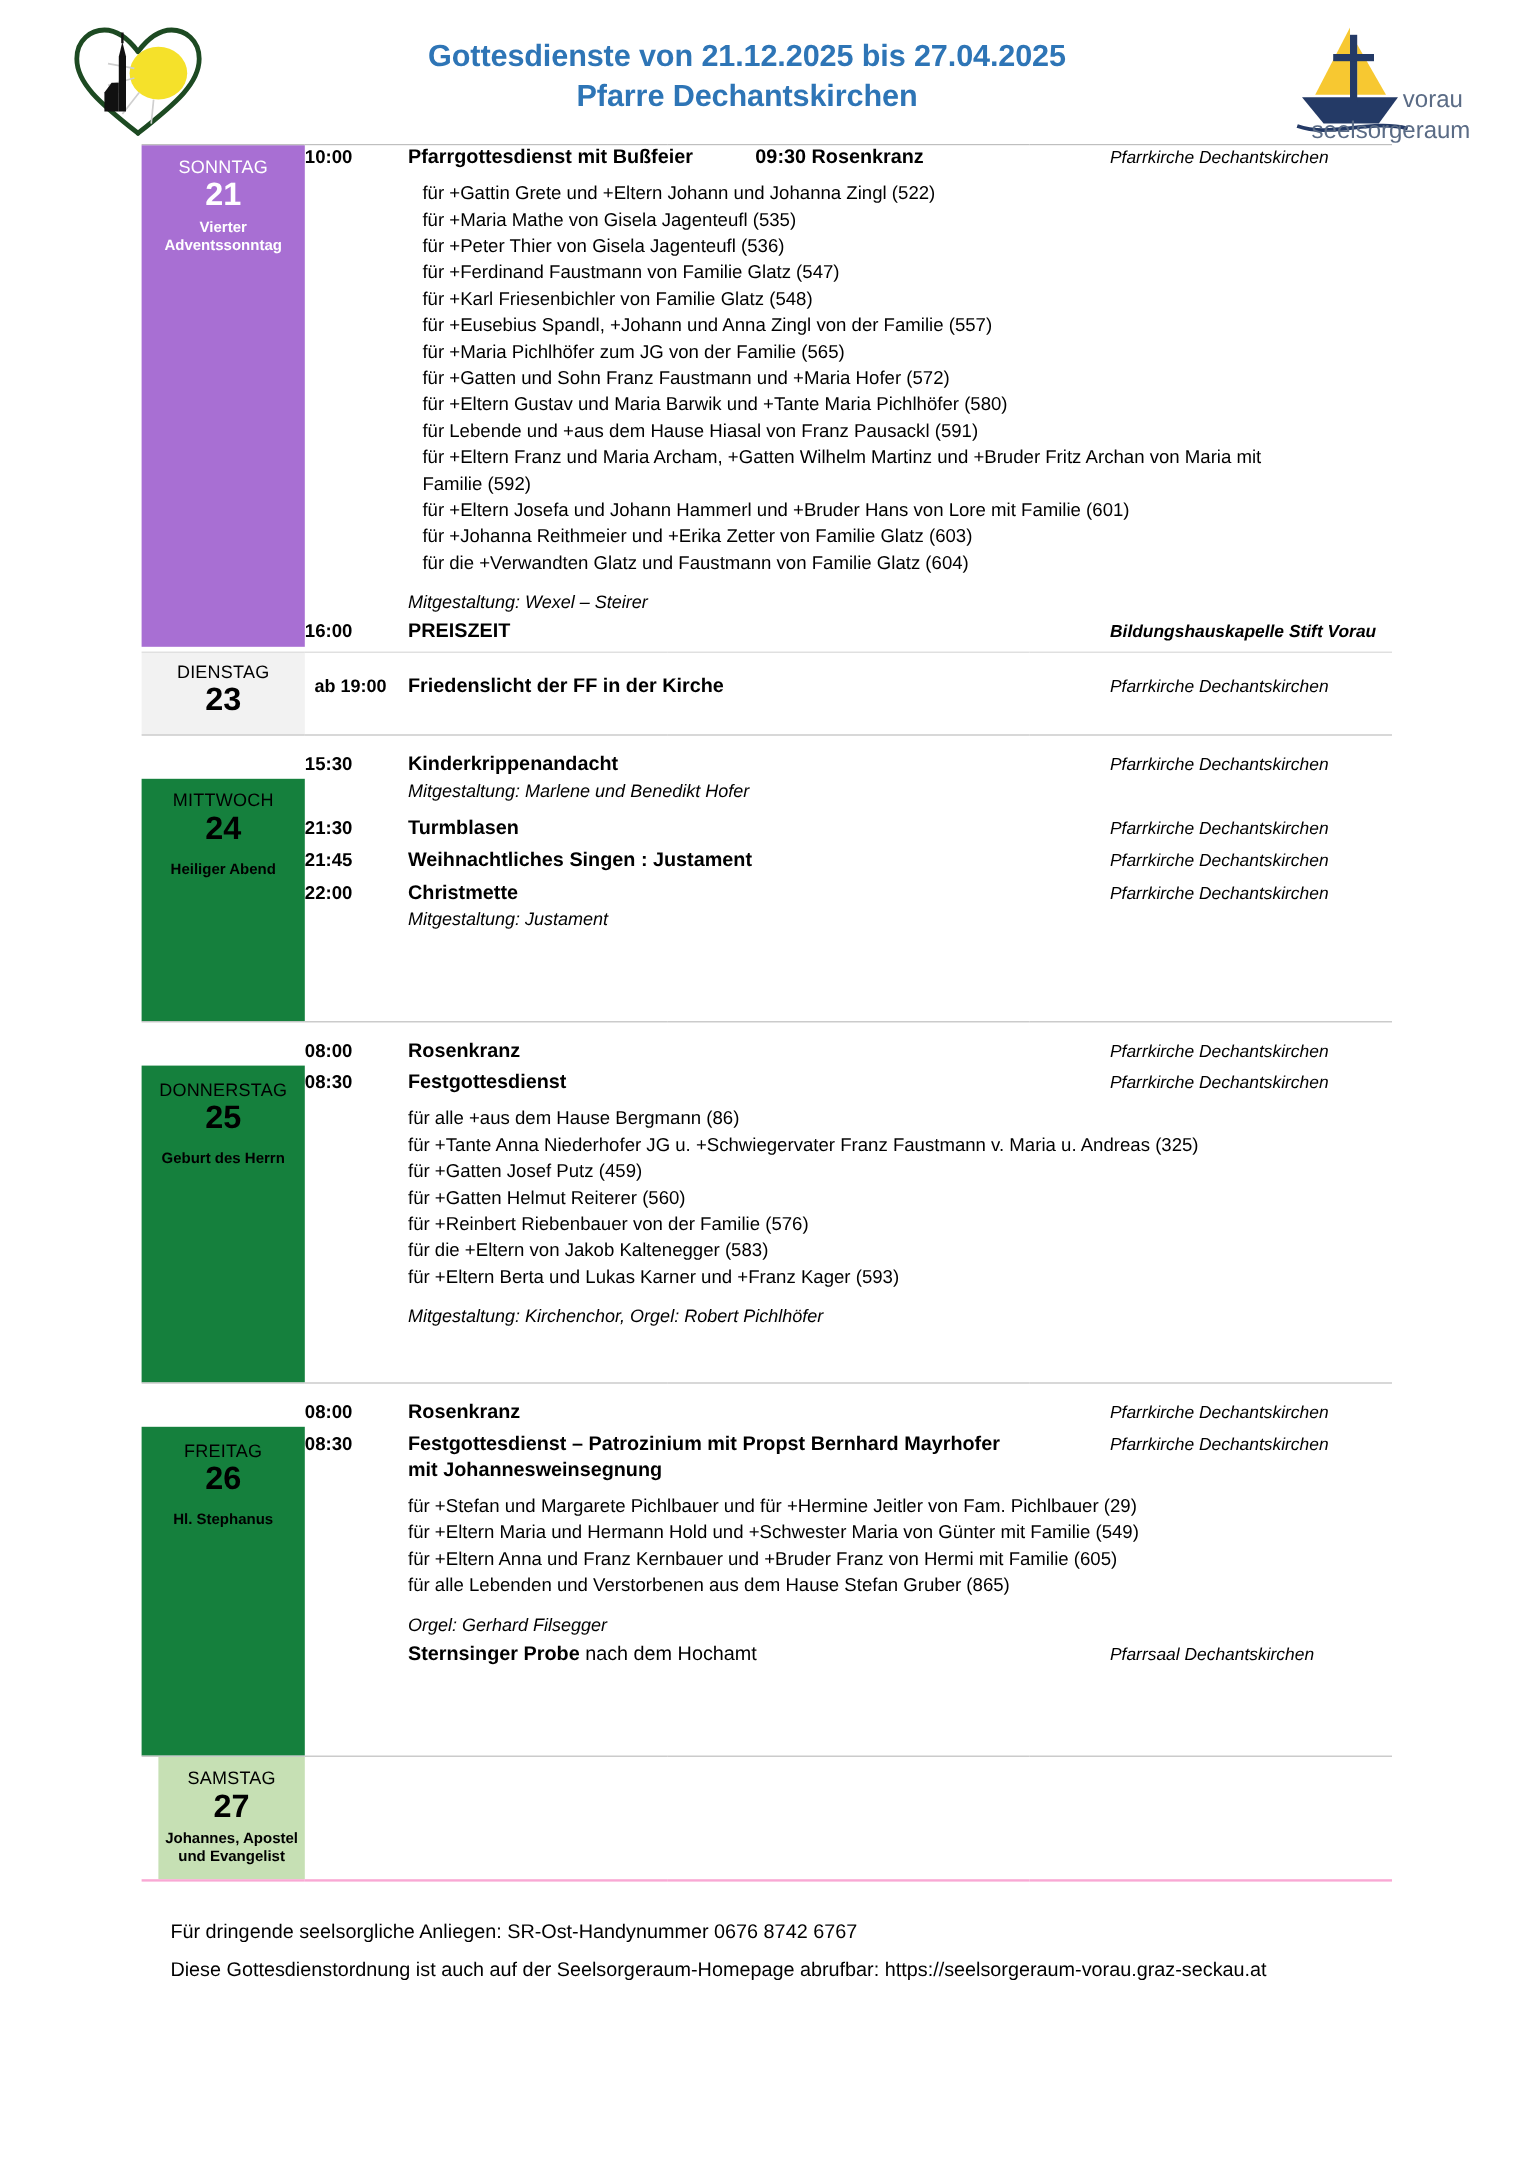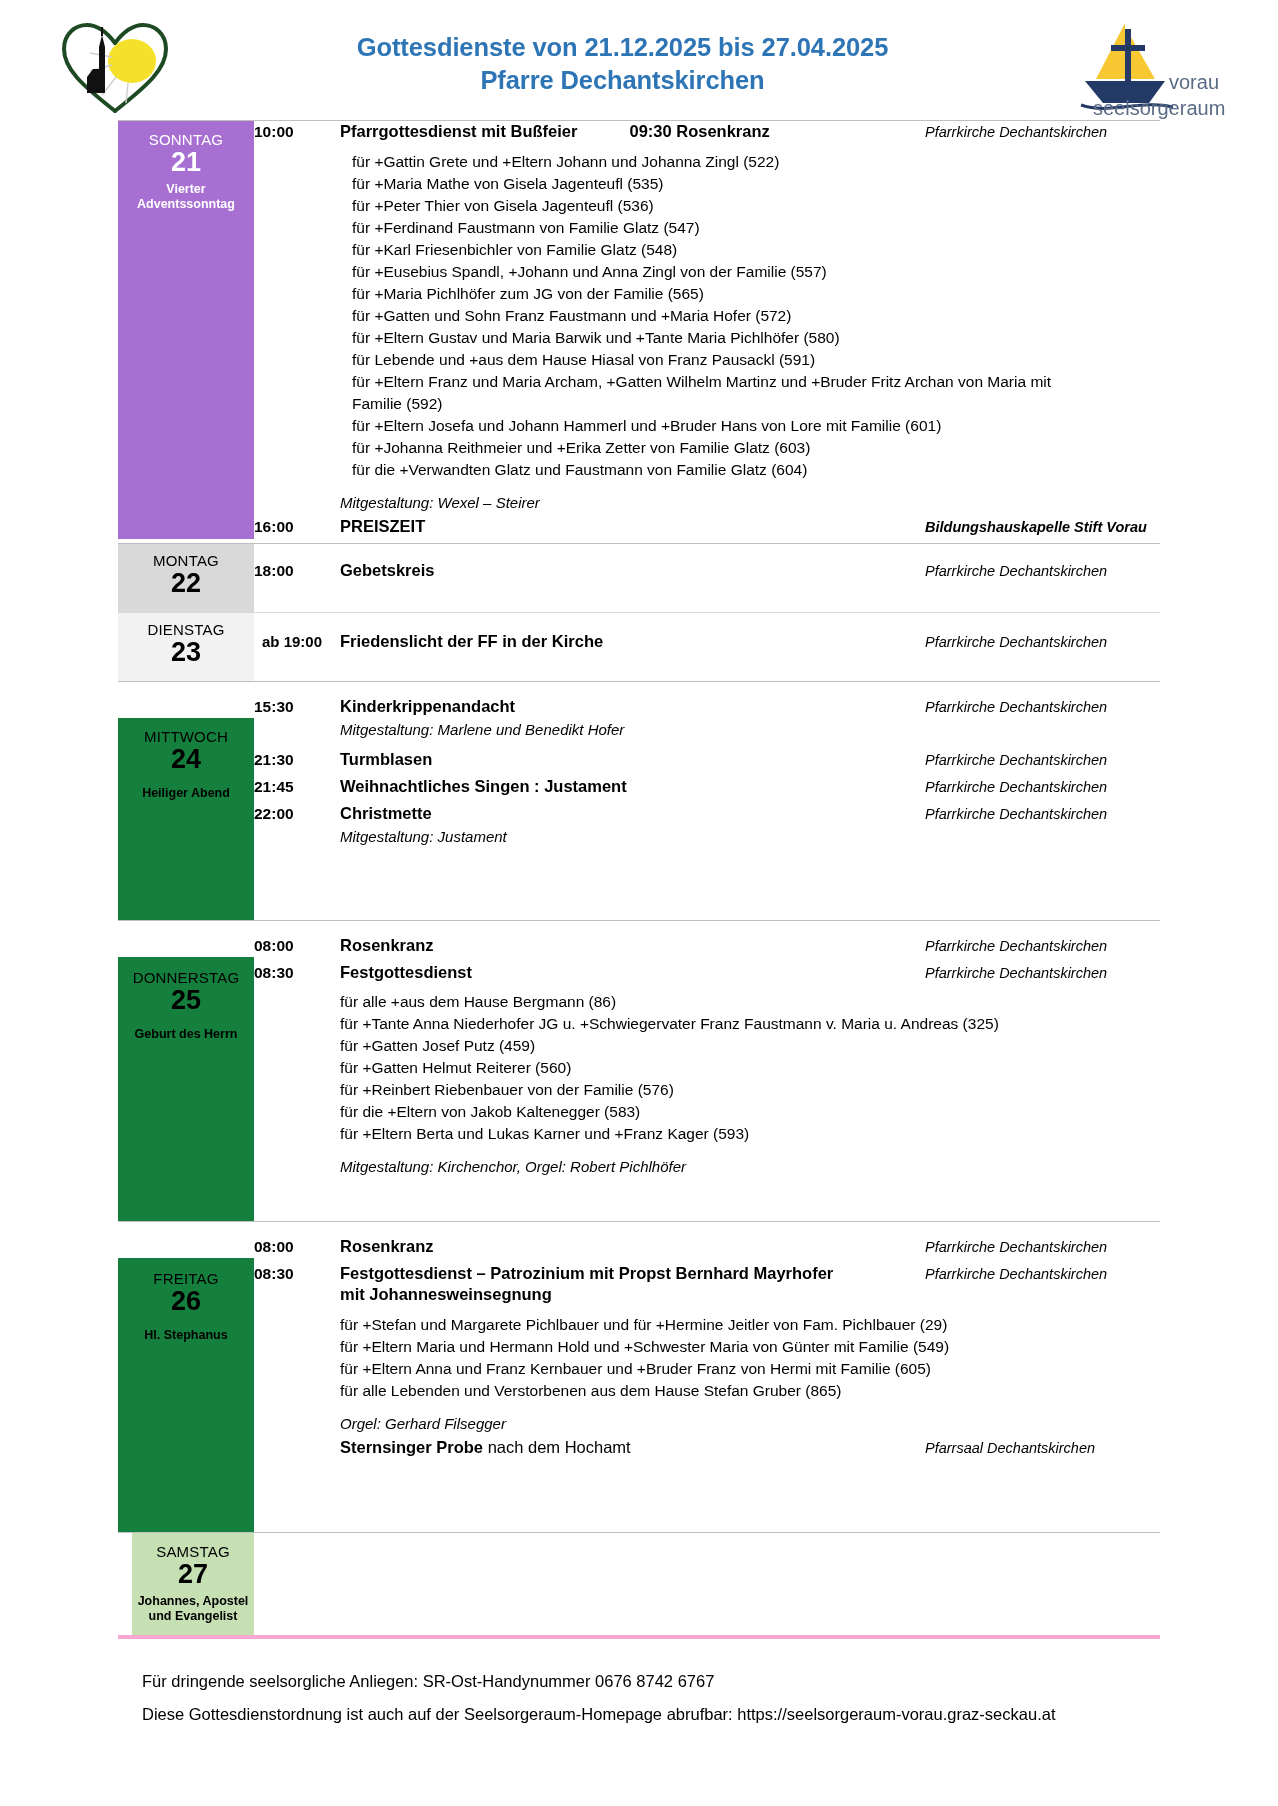--- a/index.html
+++ b/index.html
@@ -177,21 +177,21 @@
   .spacer-sm { height: 9px; }
   .spacer-xs { height: 5px; }
 
   .row-sep td {
     border-top: 1px solid #bfbfbf;
   }
   .thin-sep td {
     border-top: 1px solid #d9d9d9;
   }
   .table-top td { border-top: 1px solid #bfbfbf; }
-  .table-bot td { border-bottom: 4px solid #f9a8d4; padding-left: 14px; }
+  .table-bot td { border-bottom: 2px solid #f9a8d4; padding-left: 14px; }
 
   
   .footer {
     width: 1042px;
     margin: 0 auto;
     padding-top: 26px;
   }
   .footer div {
     font-size: 16.5px;
     line-height: 1.95;
@@ -295,37 +295,20 @@
             <div class="evmain">
               <div class="ev-title">PREISZEIT</div>
             </div>
             <div class="evplace">Bildungshauskapelle Stift Vorau</div>
           </div>
 
           <div class="spacer-xs"></div>
         </td>
       </tr>
 
-      <tr class="row-sep">
-        <td class="col-day">
-          <div class="day-cell grey" style="min-height:48px; padding-top:8px;">
-            <div class="day-name">MONTAG</div>
-            <div class="day-num">22</div>
-          </div>
-        </td>
-        <td colspan="3" class="body-cell" style="padding-top:16px; padding-bottom:14px;">
-          <div class="evrow">
-            <div class="evtime">18:00</div>
-            <div class="evmain">
-              <div class="ev-title">Gebetskreis</div>
-            </div>
-            <div class="evplace plain">Pfarrkirche Dechantskirchen</div>
-          </div>
-        </td>
-      </tr>
 
       <tr class="thin-sep">
         <td class="col-day">
           <div class="day-cell lgrey" style="min-height:48px; padding-top:8px;">
             <div class="day-name">DIENSTAG</div>
             <div class="day-num">23</div>
           </div>
         </td>
         <td colspan="3" class="body-cell" style="padding-top:18px; padding-bottom:16px;">
           <div class="evrow">

